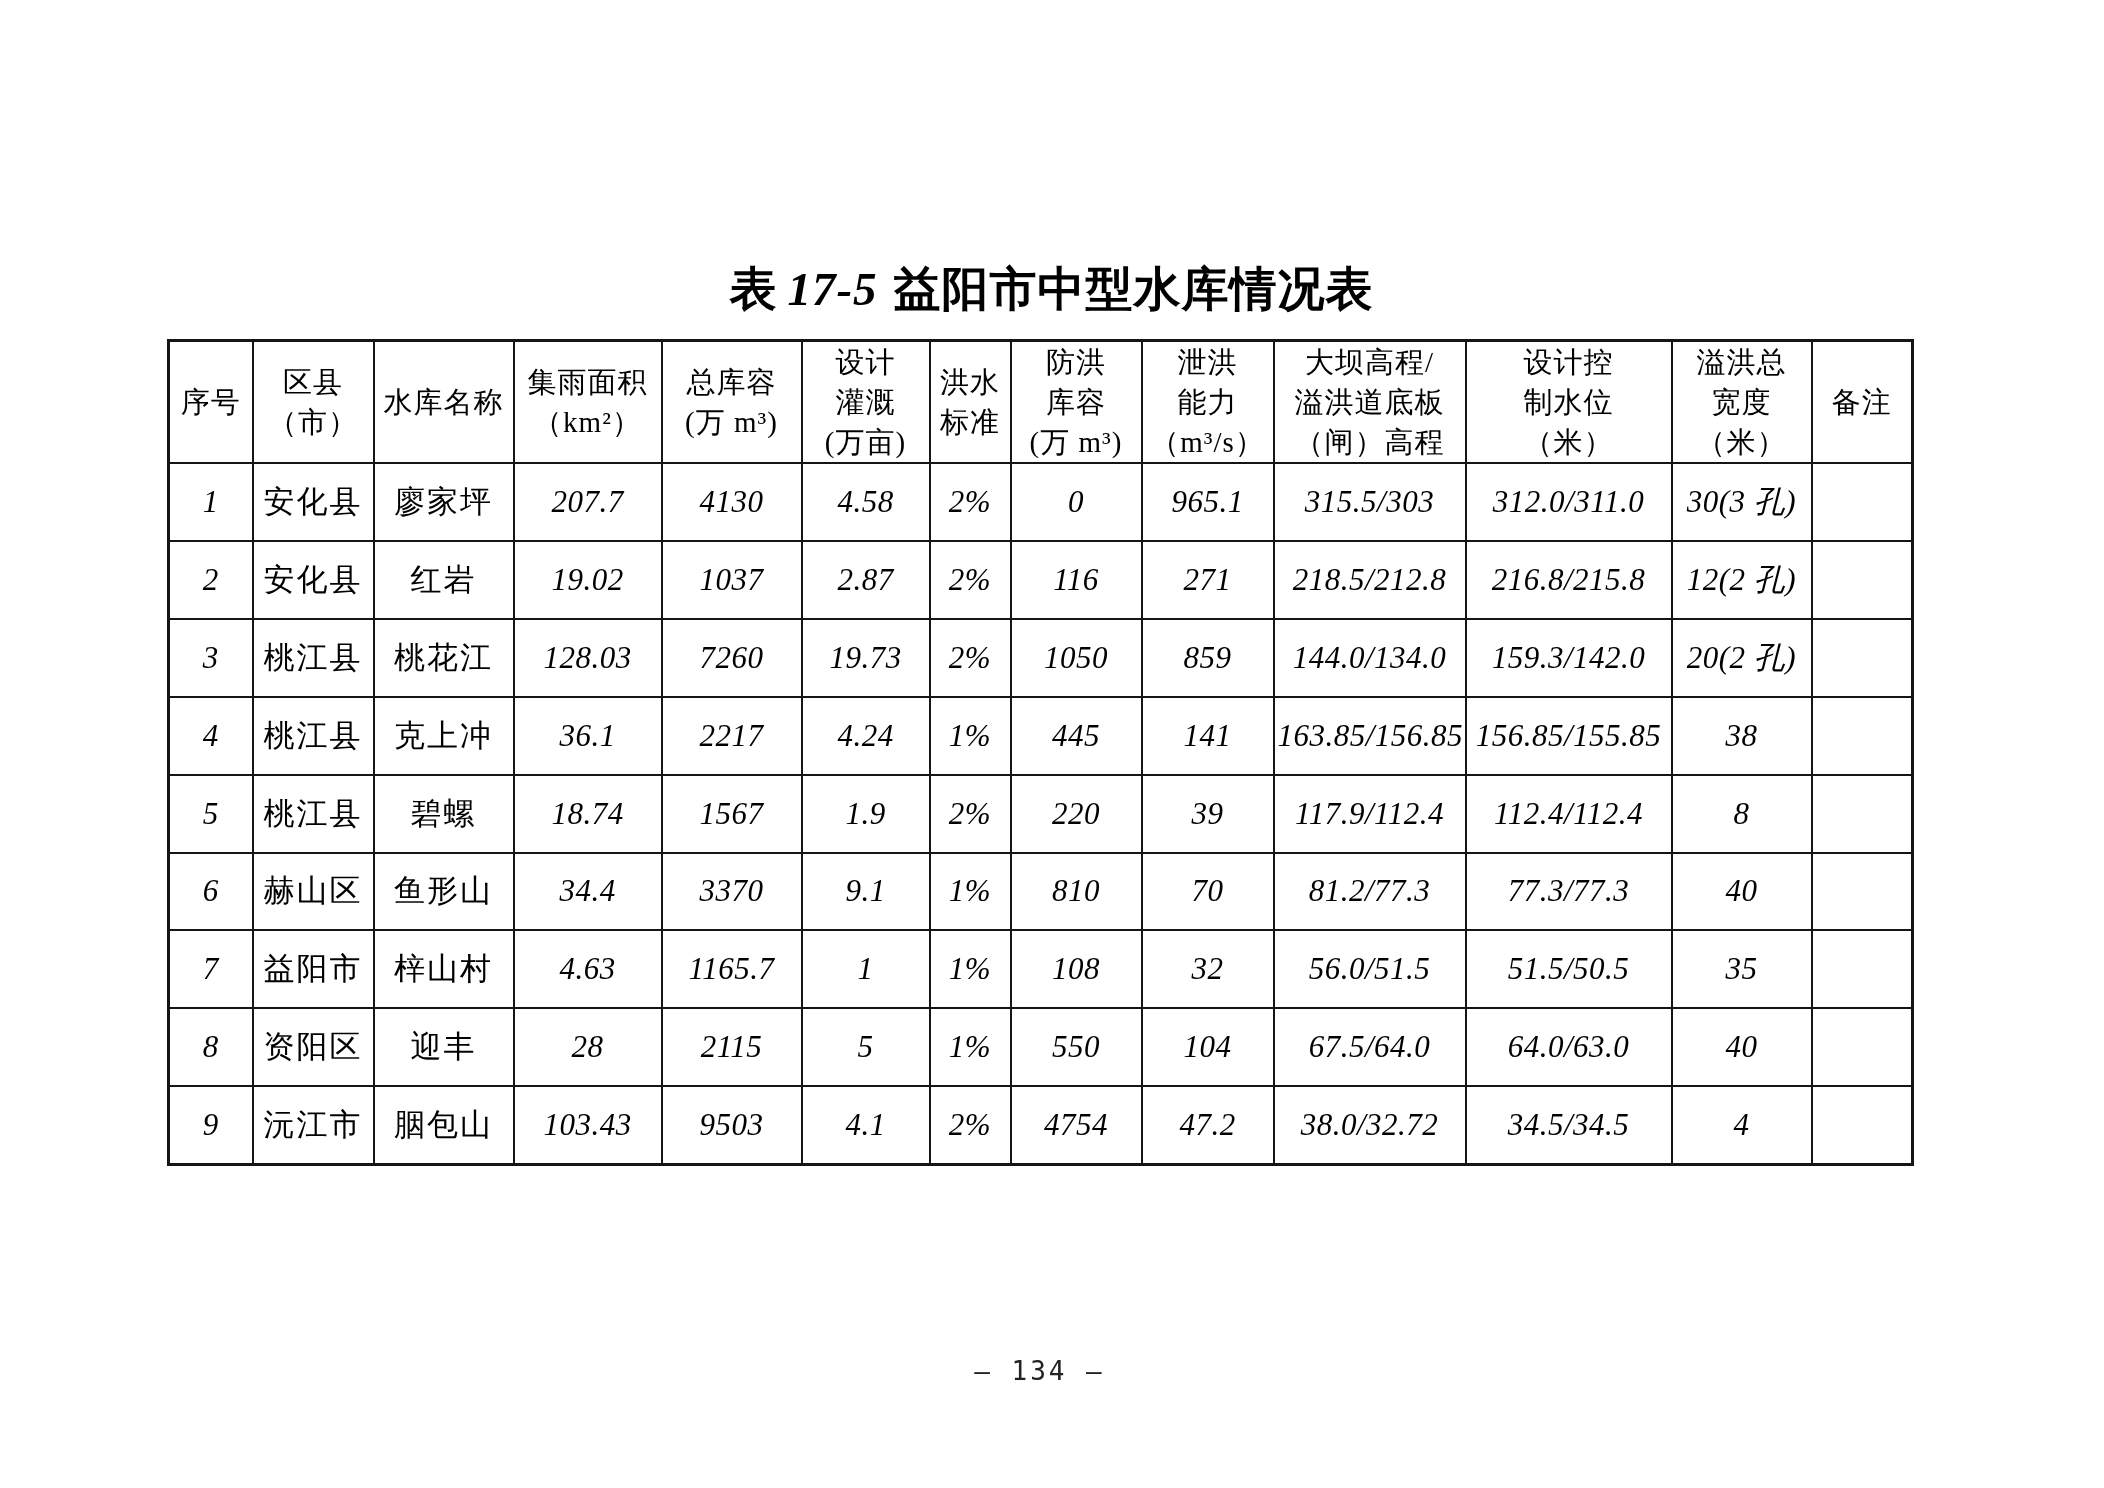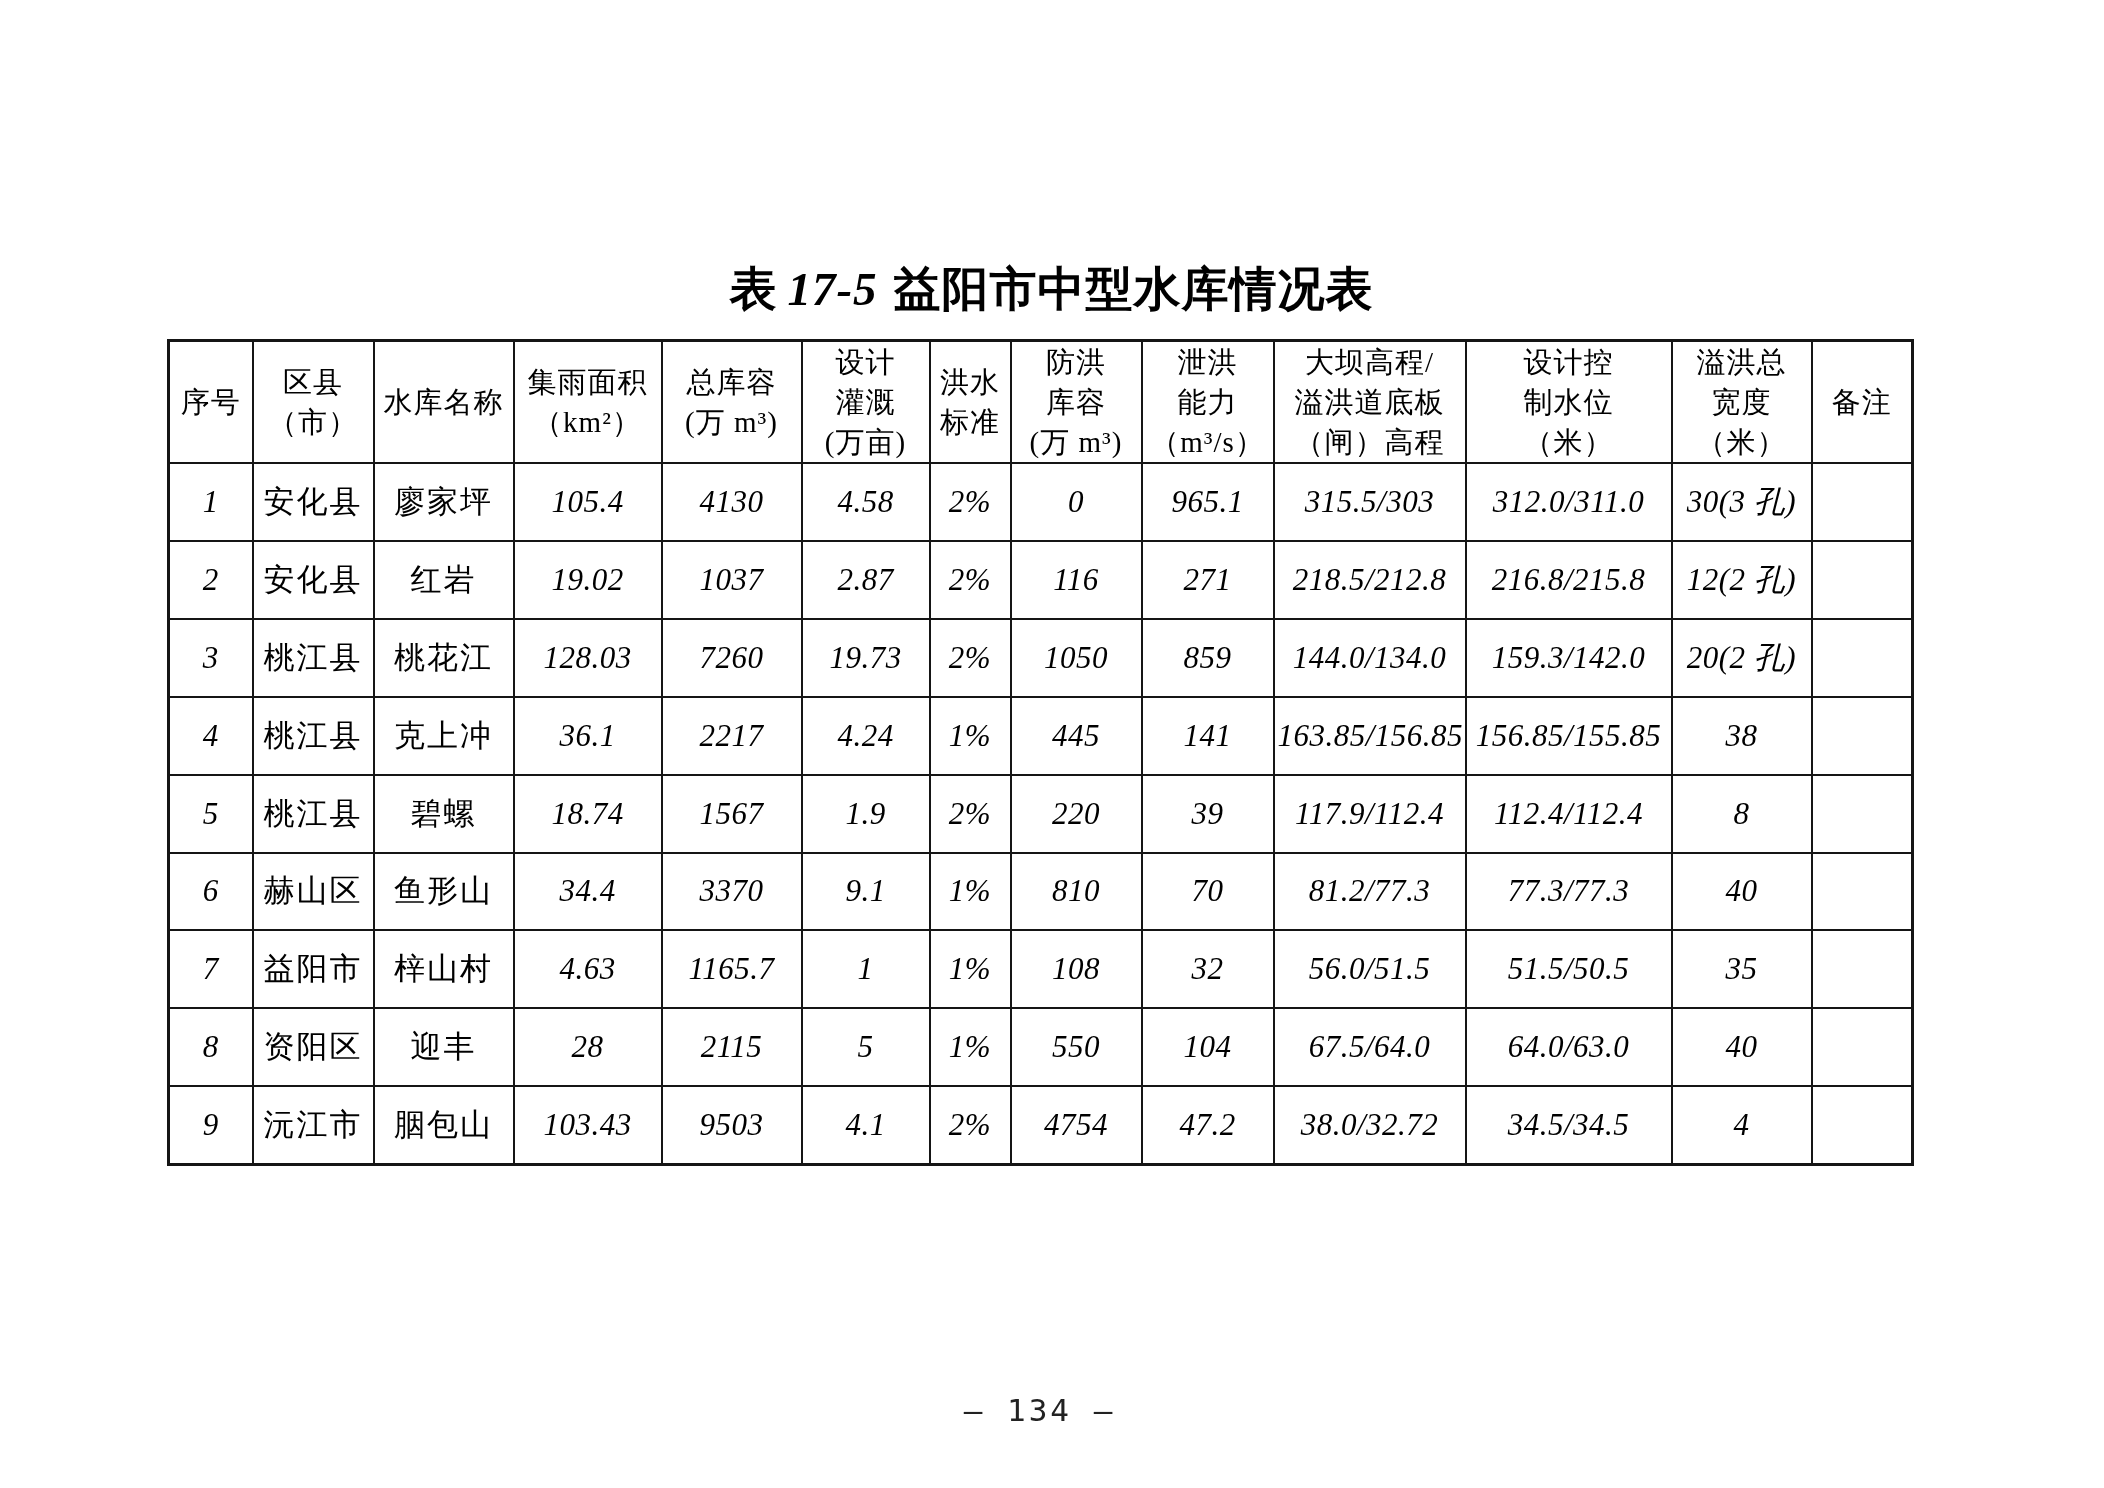--- a/index.html
+++ b/index.html
@@ -76,25 +76,25 @@
   .col-7  { width: 81px; }
   .col-8  { width: 131px; }
   .col-9  { width: 132px; }
   .col-10 { width: 192px; }
   .col-11 { width: 206px; }
   .col-12 { width: 140px; }
   .col-13 { width: 101px; }
   .footer {
     position: absolute;
     left: 167px;
-    top: 1392px;
+    top: 1356px;
     width: 1745px;
     text-align: center;
     font-family: "DejaVu Sans Mono", monospace;
-    font-size: 31px;
+    font-size: 26px;
     letter-spacing: 3px;
     color: #222;
   }
 </style>
 </head>
 <body>
 
 <div class="page">
 
   <h1 class="title"><span>表</span><span class="title-num">17-5</span><span>益阳市中型水库情况表</span></h1>
@@ -146,21 +146,21 @@
 宽度
 （米）</th>
           <th>备注</th>
         </tr>
     </thead>
     <tbody>
         <tr>
           <td>1</td>
           <td class="cjk">安化县</td>
           <td class="cjk">廖家坪</td>
-          <td>105.4</td>
+          <td>207.7</td>
           <td>4130</td>
           <td>4.58</td>
           <td>2%</td>
           <td>0</td>
           <td>965.1</td>
           <td>315.5/303</td>
           <td>312.0/311.0</td>
           <td>30(3 孔)</td>
           <td></td>
         </tr>

